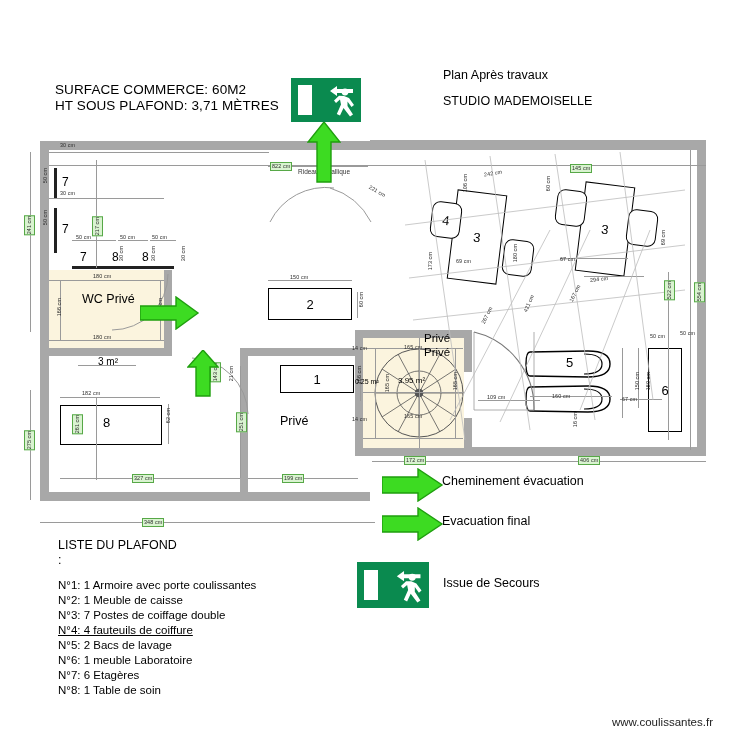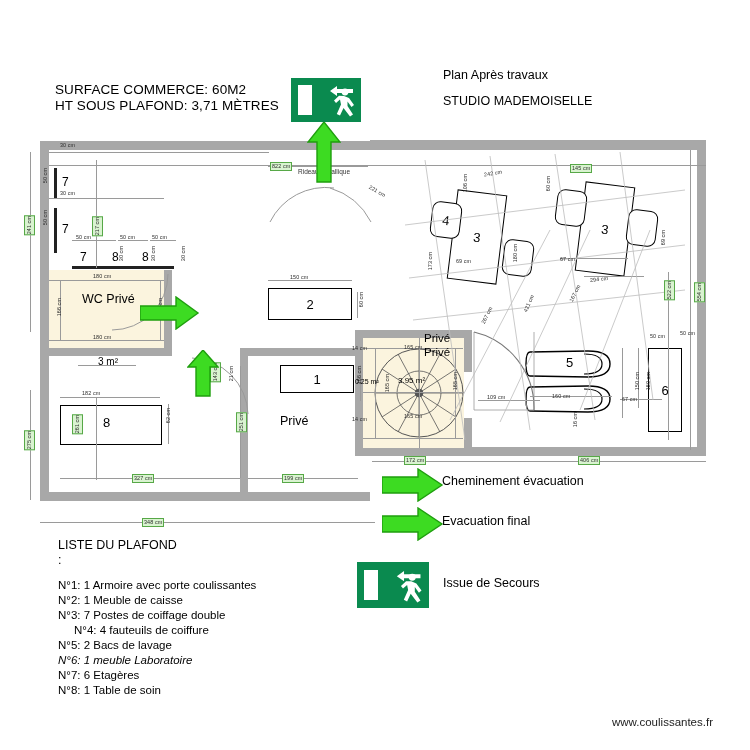--- a/index.html
+++ b/index.html
@@ -342,23 +342,23 @@
     <path d="M16 0 L31 17 L23 17 L23 46 L9 46 L9 17 L1 17 Z" fill="#3ddb22" stroke="#1f9e0e" stroke-width="1.4"></path>
   </svg>
 </div>
 
 <div class="abs listtitle" style="left:58px;top:538px;">LISTE DU PLAFOND</div>
 <div class="abs listtitle" style="left:58px;top:553px;">:</div>
 
 <div class="abs listitem" style="left:58px;top:578px;">N°1: 1 Armoire avec porte coulissantes</div>
 <div class="abs listitem" style="left:58px;top:593px;">N°2: 1 Meuble de caisse</div>
 <div class="abs listitem" style="left:58px;top:608px;">N°3: 7 Postes de coiffage double</div>
-<div class="abs listitem" style="left:74px;top:623px;">N°4: 4 fauteuils de coiffure</div>
+<div class="abs listitem" style="left:58px;top:623px;text-decoration:underline;">N°4: 4 fauteuils de coiffure</div>
 <div class="abs listitem" style="left:58px;top:638px;">N°5: 2 Bacs de lavage</div>
-<div class="abs listitem" style="left:58px;top:653px;font-style:italic;">N°6: 1 meuble Laboratoire</div>
+<div class="abs listitem" style="left:58px;top:653px;">N°6: 1 meuble Laboratoire</div>
 <div class="abs listitem" style="left:58px;top:668px;">N°7: 6 Etagères</div>
 <div class="abs listitem" style="left:58px;top:683px;">N°8: 1 Table de soin</div>
 
 <svg class="abs" style="left:382px;top:468px;" width="62" height="34" viewBox="0 0 62 34">
   <path d="M0 9 L36 9 L36 1 L60 17 L36 33 L36 25 L0 25 Z" fill="#3ddb22" stroke="#1f9e0e" stroke-width="1.4"></path>
 </svg>
 <div class="abs legendlbl" style="left:442px;top:474px;">Cheminement évacuation</div>
 
 <svg class="abs" style="left:382px;top:507px;" width="62" height="34" viewBox="0 0 62 34">
   <path d="M0 9 L36 9 L36 1 L60 17 L36 33 L36 25 L0 25 Z" fill="#3ddb22" stroke="#1f9e0e" stroke-width="1.4"></path>

